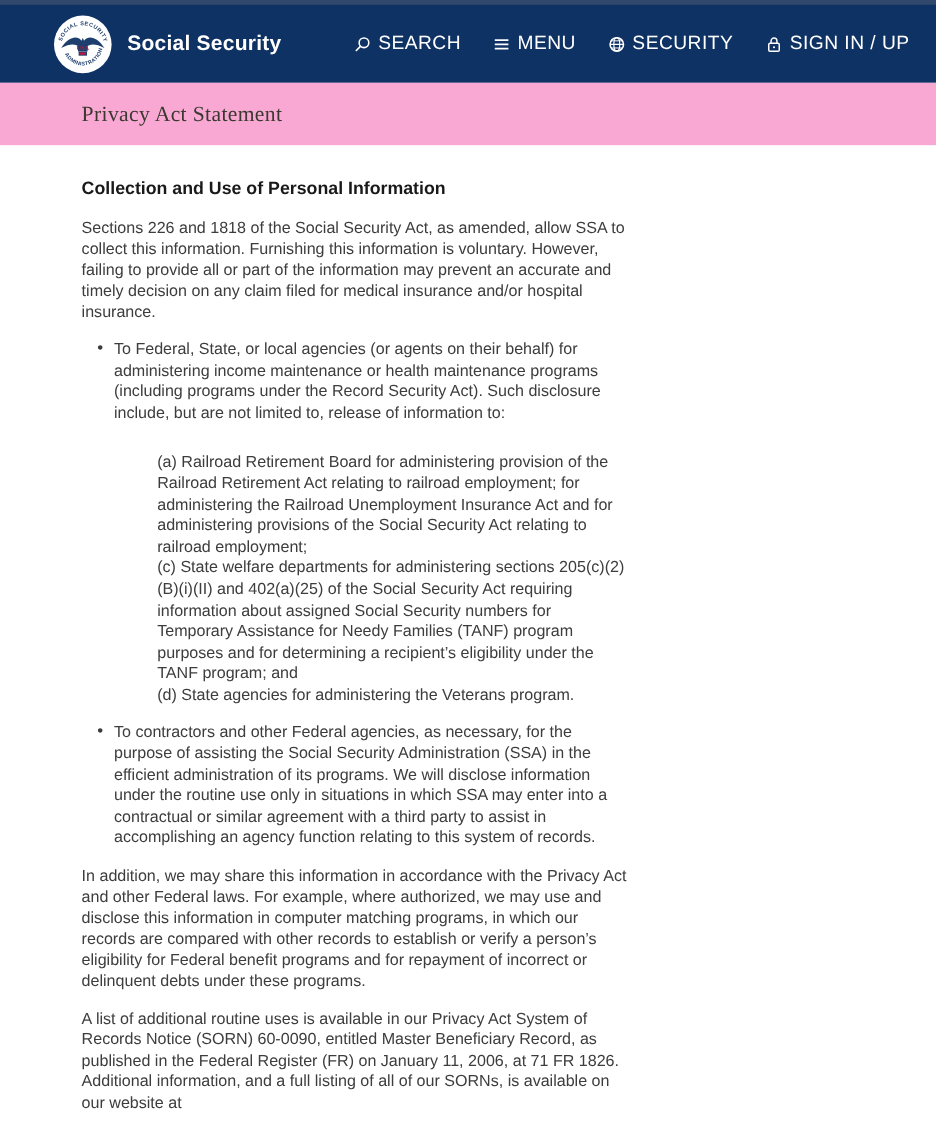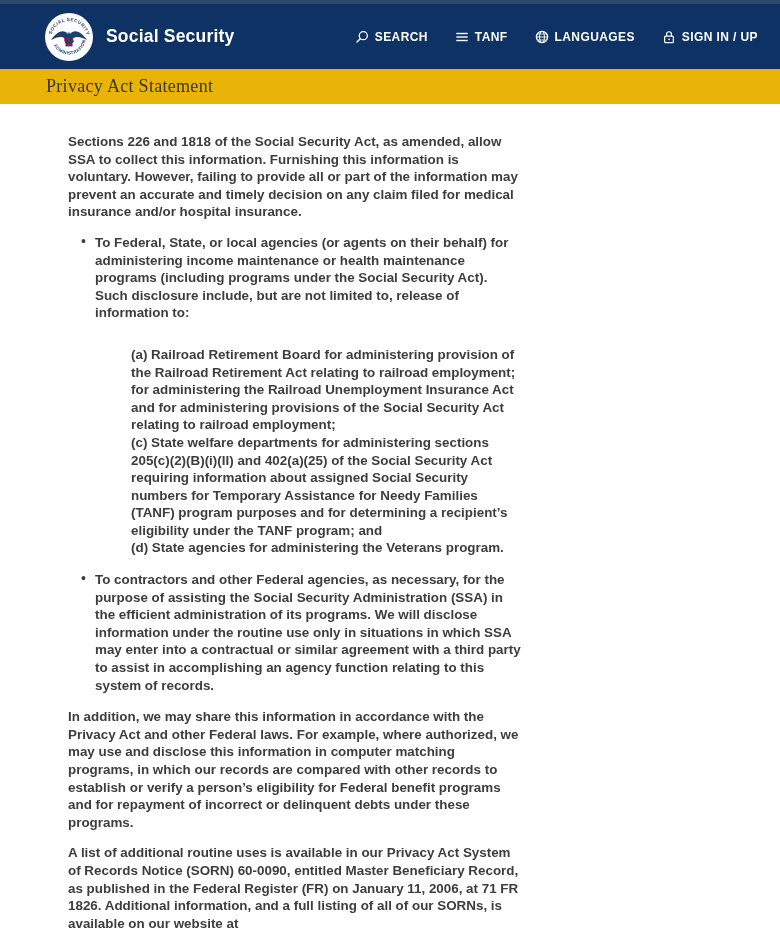--- a/index.html
+++ b/index.html
@@ -30,38 +30,38 @@
     font-size: 17.5px;
     font-weight: 600;
     letter-spacing: 0.2px;
   }
   .main-nav { display: flex; align-items: center; gap: 27px; }
   .nav-item {
     display: flex;
     align-items: center;
     gap: 6px;
     color: #ffffff;
-    font-size: 12px;
-    font-weight: 700;
+    font-size: 16px;
+    font-weight: 400;
     letter-spacing: 0.4px;
     text-decoration: none;
     cursor: pointer;
     background: none;
     border: none;
     font-family: "Liberation Sans", sans-serif;
   }
   .nav-icon { width: 14px; height: 14px; display: block; }
 
   
   .page-banner {
-    background: #eab308;
-    height: 35px;
+    background: #f9a8d4;
+    height: 52px;
     display: flex;
     align-items: center;
-    padding-left: 46px;
+    padding-left: 68px;
   }
   .page-banner h1 {
     font-family: "Liberation Serif", serif;
     font-size: 18px;
     font-weight: 500;
     color: #3b392f;
     letter-spacing: 0.3px;
   }
 
   
@@ -72,21 +72,20 @@
   .content h2 {
     font-size: 14.8px;
     font-weight: 700;
     color: #191919;
     margin: 0 0 15px 0;
   }
   .content p {
     font-size: 13.4px;
     line-height: 17.6px;
     margin: 0 0 13px 0;
-    font-weight: bold;
   }
   ul.routine-uses {
     list-style: none;
     margin: 2px 0 13px 0;
     padding: 0;
   }
   ul.routine-uses > li {
     position: relative;
     padding-left: 27px;
     margin-bottom: 14px;
@@ -136,55 +135,56 @@
         <line x1="6.1" y1="9.9" x2="2.2" y2="13.8" stroke="#ffffff" stroke-width="1.6" stroke-linecap="round"></line>
       </svg>
       <span>SEARCH</span>
     </a>
     <a class="nav-item">
       <svg class="nav-icon" viewBox="0 0 16 16" aria-hidden="true">
         <line x1="1.5" y1="4" x2="14.5" y2="4" stroke="#ffffff" stroke-width="1.6"></line>
         <line x1="1.5" y1="8" x2="14.5" y2="8" stroke="#ffffff" stroke-width="1.6"></line>
         <line x1="1.5" y1="12" x2="14.5" y2="12" stroke="#ffffff" stroke-width="1.6"></line>
       </svg>
-      <span>TANF</span>
+      <span>MENU</span>
     </a>
     <a class="nav-item">
       <svg class="nav-icon" viewBox="0 0 16 16" aria-hidden="true">
         <circle cx="8" cy="8" r="6.4" fill="none" stroke="#ffffff" stroke-width="1.5"></circle>
         <ellipse cx="8" cy="8" rx="2.8" ry="6.4" fill="none" stroke="#ffffff" stroke-width="1.1"></ellipse>
         <line x1="1.6" y1="8" x2="14.4" y2="8" stroke="#ffffff" stroke-width="1.1"></line>
         <line x1="2.4" y1="4.6" x2="13.6" y2="4.6" stroke="#ffffff" stroke-width="0.9"></line>
         <line x1="2.4" y1="11.4" x2="13.6" y2="11.4" stroke="#ffffff" stroke-width="0.9"></line>
       </svg>
-      <span>LANGUAGES</span>
+      <span>SECURITY</span>
     </a>
     <a class="nav-item">
       <svg class="nav-icon" viewBox="0 0 16 16" aria-hidden="true">
         <rect x="3" y="7" width="10" height="7.5" rx="1.2" fill="none" stroke="#ffffff" stroke-width="1.4"></rect>
         <path d="M5.2 7 V4.8 A2.8 2.8 0 0 1 10.8 4.8 V7" fill="none" stroke="#ffffff" stroke-width="1.4"></path>
         <circle cx="8" cy="10.7" r="1" fill="#ffffff"></circle>
       </svg>
       <span>SIGN IN / UP</span>
     </a>
   </nav>
 </header>
 
 <div class="page-banner">
   <h1>Privacy Act Statement</h1>
 </div>
 
 <main class="content">
+  <h2>Collection and Use of Personal Information</h2>
 
   <p>Sections 226 and 1818 of the Social Security Act, as amended, allow SSA to collect this information. Furnishing this information is voluntary. However, failing to provide all or part of the information may prevent an accurate and timely decision on any claim filed for medical insurance and/or hospital insurance.</p>
 
 
   <ul class="routine-uses">
     <li>
-      <p class="bullet-text">To Federal, State, or local agencies (or agents on their behalf) for administering income maintenance or health maintenance programs (including programs under the Social Security Act). Such disclosure include, but are not limited to, release of information to:</p>
+      <p class="bullet-text">To Federal, State, or local agencies (or agents on their behalf) for administering income maintenance or health maintenance programs (including programs under the Record Security Act). Such disclosure include, but are not limited to, release of information to:</p>
       <div class="subitems sub-block-gap">
         <p>(a) Railroad Retirement Board for administering provision of the Railroad Retirement Act relating to railroad employment; for administering the Railroad Unemployment Insurance Act and for administering provisions of the Social Security Act relating to railroad employment;</p>
         <p>(c) State welfare departments for administering sections 205(c)(2)(B)(i)(II) and 402(a)(25) of the Social Security Act requiring information about assigned Social Security numbers for Temporary Assistance for Needy Families (TANF) program purposes and for determining a recipient’s eligibility under the TANF program; and</p>
         <p>(d) State agencies for administering the Veterans program.</p>
       </div>
     </li>
     <li>
       <p class="bullet-text">To contractors and other Federal agencies, as necessary, for the purpose of assisting the Social Security Administration (SSA) in the efficient administration of its programs. We will disclose information under the routine use only in situations in which SSA may enter into a contractual or similar agreement with a third party to assist in accomplishing an agency function relating to this system of records.</p>
     </li>
   </ul>

